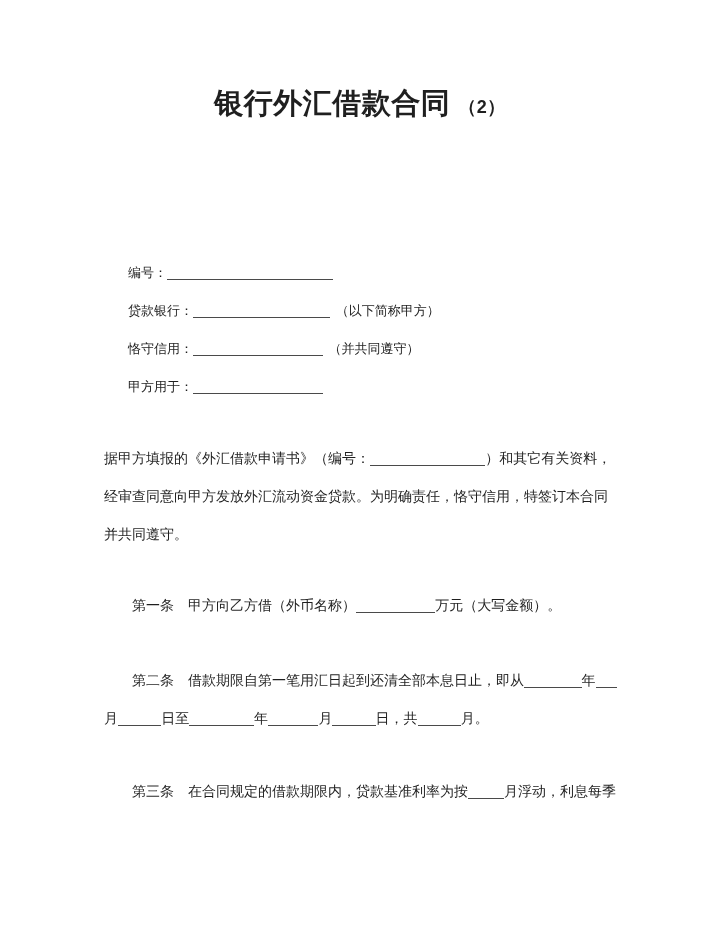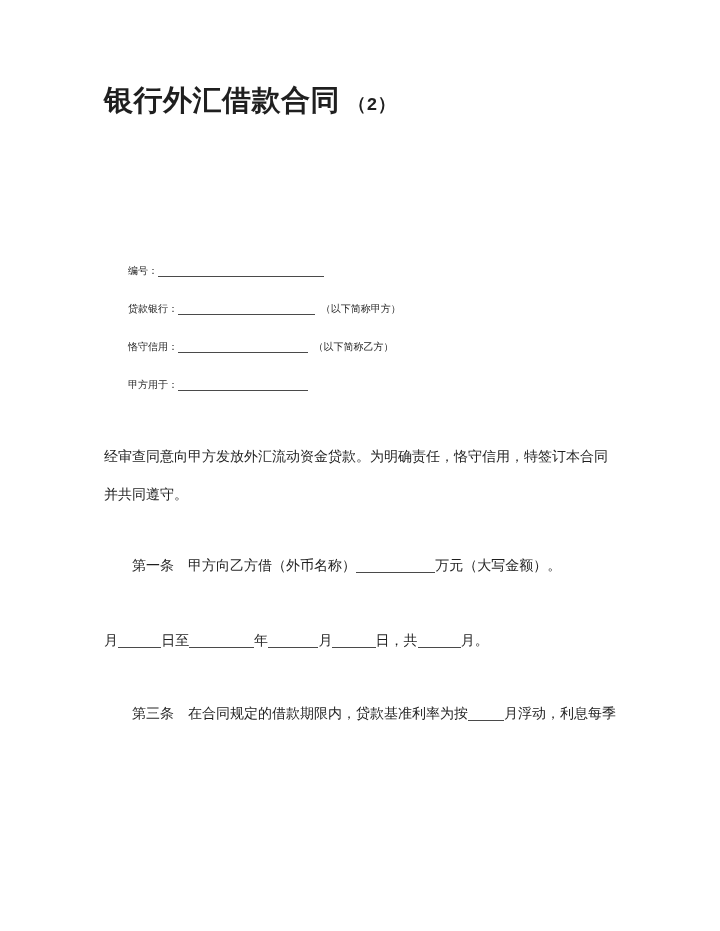--- a/index.html
+++ b/index.html
@@ -14,37 +14,37 @@
     background: #ffffff;
     color: #1f1f1f;
     font-family: "Liberation Sans", "DejaVu Sans", sans-serif;
     overflow: hidden;
   }
   .content {
     padding: 0 104px;
   }
   .doc-title {
     padding-top: 85px;
-    text-align: left;
-    font-family: Liberation Mono, monospace;
+    text-align: center;
+    font-family: Liberation Sans, sans-serif;
     font-weight: bold;
     font-size: 29px;
     line-height: 36px;
     letter-spacing: 0.5px;
     white-space: nowrap;
   }
   .title-num {
     font-size: 18px;
     font-weight: bold;
     margin-left: 8px;
   }
   .fields {
     margin-top: 129px;
     padding-left: 24px;
-    font-size: 10px;
+    font-size: 13px;
   }
   .field-line {
     height: 38px;
     line-height: 38px;
     white-space: nowrap;
   }
   .field-suffix {
     margin-left: 6px;
     font-family: Liberation Serif, serif;
   }
@@ -81,37 +81,39 @@
     </div>
 
     <div class="fields">
       <div class="field-line">
         <span>编号：</span><span><span class="blank" style="width: 165.6px;"></span></span><span class="field-suffix"></span>
       </div>
       <div class="field-line">
         <span>贷款银行：</span><span><span class="blank" style="width: 136.8px;"></span></span><span class="field-suffix">（以下简称甲方）</span>
       </div>
       <div class="field-line">
-        <span>恪守信用：</span><span><span class="blank" style="width: 129.6px;"></span></span><span class="field-suffix">（以下简称乙方）</span>
+        <span>恪守信用：</span><span><span class="blank" style="width: 129.6px;"></span></span><span class="field-suffix">（并共同遵守）</span>
       </div>
       <div class="field-line">
         <span>甲方用于：</span><span><span class="blank" style="width: 129.6px;"></span></span><span class="field-suffix"></span>
       </div>
     </div>
 
     <div class="para intro">
+      <div class="line">据甲方填报的《外汇借款申请书》（编号：<span class="blank" style="width: 115.2px;"></span>）和其它有关资料，</div>
       <div class="line">经审查同意向甲方发放外汇流动资金贷款。为明确责任，恪守信用，特签订本合同</div>
       <div class="line">并共同遵守。</div>
     </div>
 
     <div class="para art-1">
       <div class="line indent">第一条　甲方向乙方借（外币名称）<span class="blank" style="width: 79.2px;"></span>万元（大写金额）。</div>
     </div>
 
     <div class="para art-2">
+      <div class="line indent">第二条　借款期限自第一笔用汇日起到还清全部本息日止，即从<span class="blank" style="width: 57.6px;"></span>年<span class="blank" style="width: 21.6px;"></span></div>
       <div class="line">月<span class="blank" style="width: 43.2px;"></span>日至<span class="blank" style="width: 64.8px;"></span>年<span class="blank" style="width: 50.4px;"></span>月<span class="blank" style="width: 43.2px;"></span>日，共<span class="blank" style="width: 43.2px;"></span>月。</div>
     </div>
 
     <div class="para art-3">
       <div class="line indent">第三条　在合同规定的借款期限内，贷款基准利率为按<span class="blank" style="width: 36px;"></span>月浮动，利息每季</div>
     </div>
 
   </div>
 </div>
 

